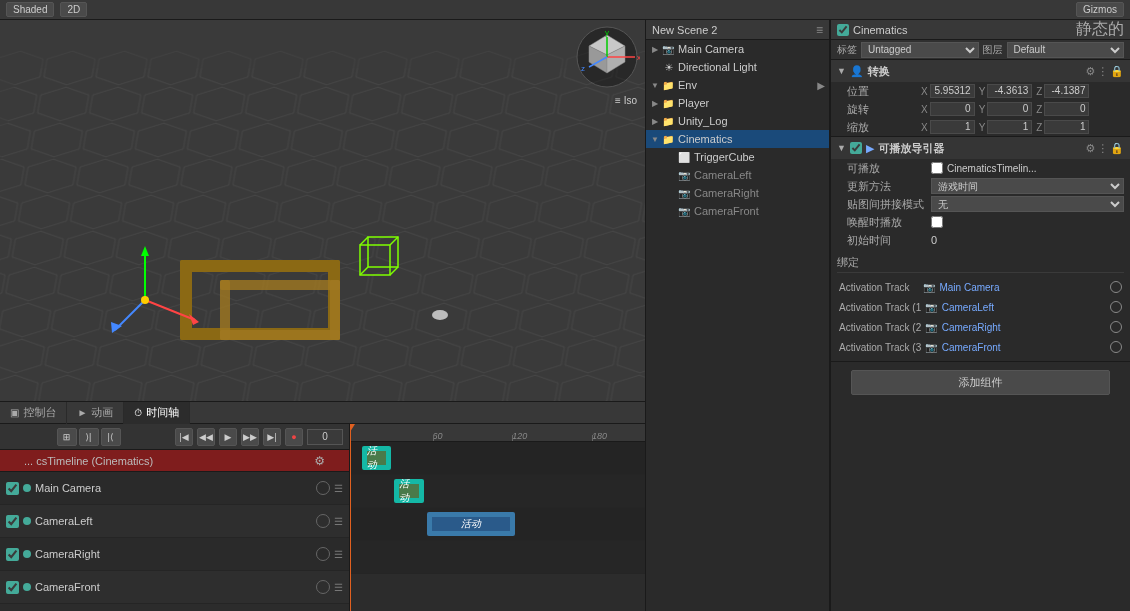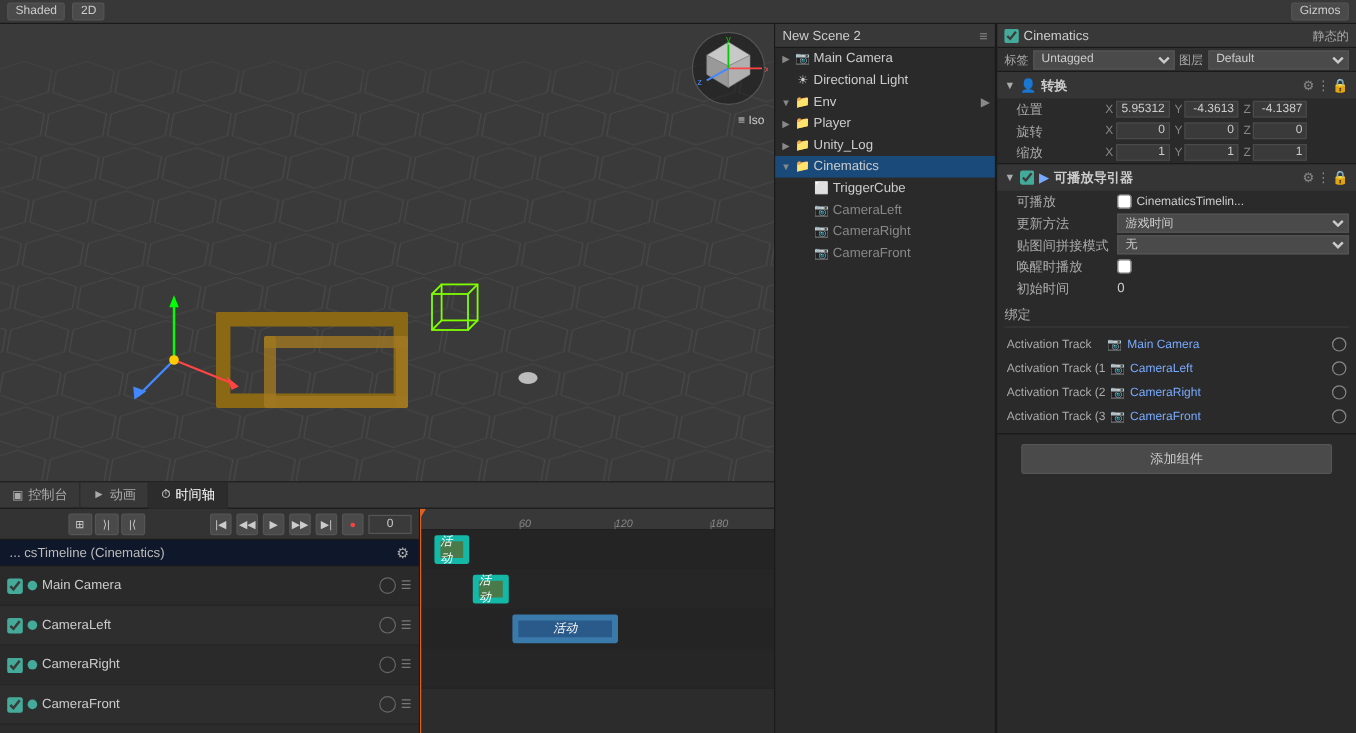--- a/index.html
+++ b/index.html
@@ -312,24 +312,24 @@
     }
 
     .track-clip.blue {
       background: #2a5a8a;
       border-color: #3a7aaa;
     }
 
     
     .timeline-title-bar {
       height: 22px;
-      background: #0f172a;
-      display: flex;
-      align-items: center;
-      padding: 0 8px;
+      background: #7f1d1d;
+      display: flex;
+      align-items: center;
+      padding: 0 24px;
       gap: 6px;
       border-bottom: 1px solid #1a1a1a;
     }
 
     .timeline-title {
       font-size: 11px;
       color: #bbb;
     }
 
     .timeline-gear-btn {
@@ -955,21 +955,21 @@
       <span class="expand-arrow"></span>
       <span class="hi-icon">📷</span>
       <span class="hi-label gray">CameraFront</span>
     </div>
   </div>
 
   <div class="right-panel">
     <div class="inspector-header">
       <input type="checkbox" class="section-checkbox" checked="" style="">
       <span class="inspector-title">Cinematics</span>
-      <span style="margin-left:auto;font-size:10px;color:#aaa;">静态的</span>
+      <span style="margin-left:auto;font-size:16px;color:#aaa;">静态的</span>
     </div>
 
     <div class="inspector-tag-row">
       <span class="tag-label">标签</span>
       <select class="tag-dropdown">
         <option>Untagged</option>
       </select>
       <span class="tag-label">图层</span>
       <select class="tag-dropdown">
         <option>Default</option>

